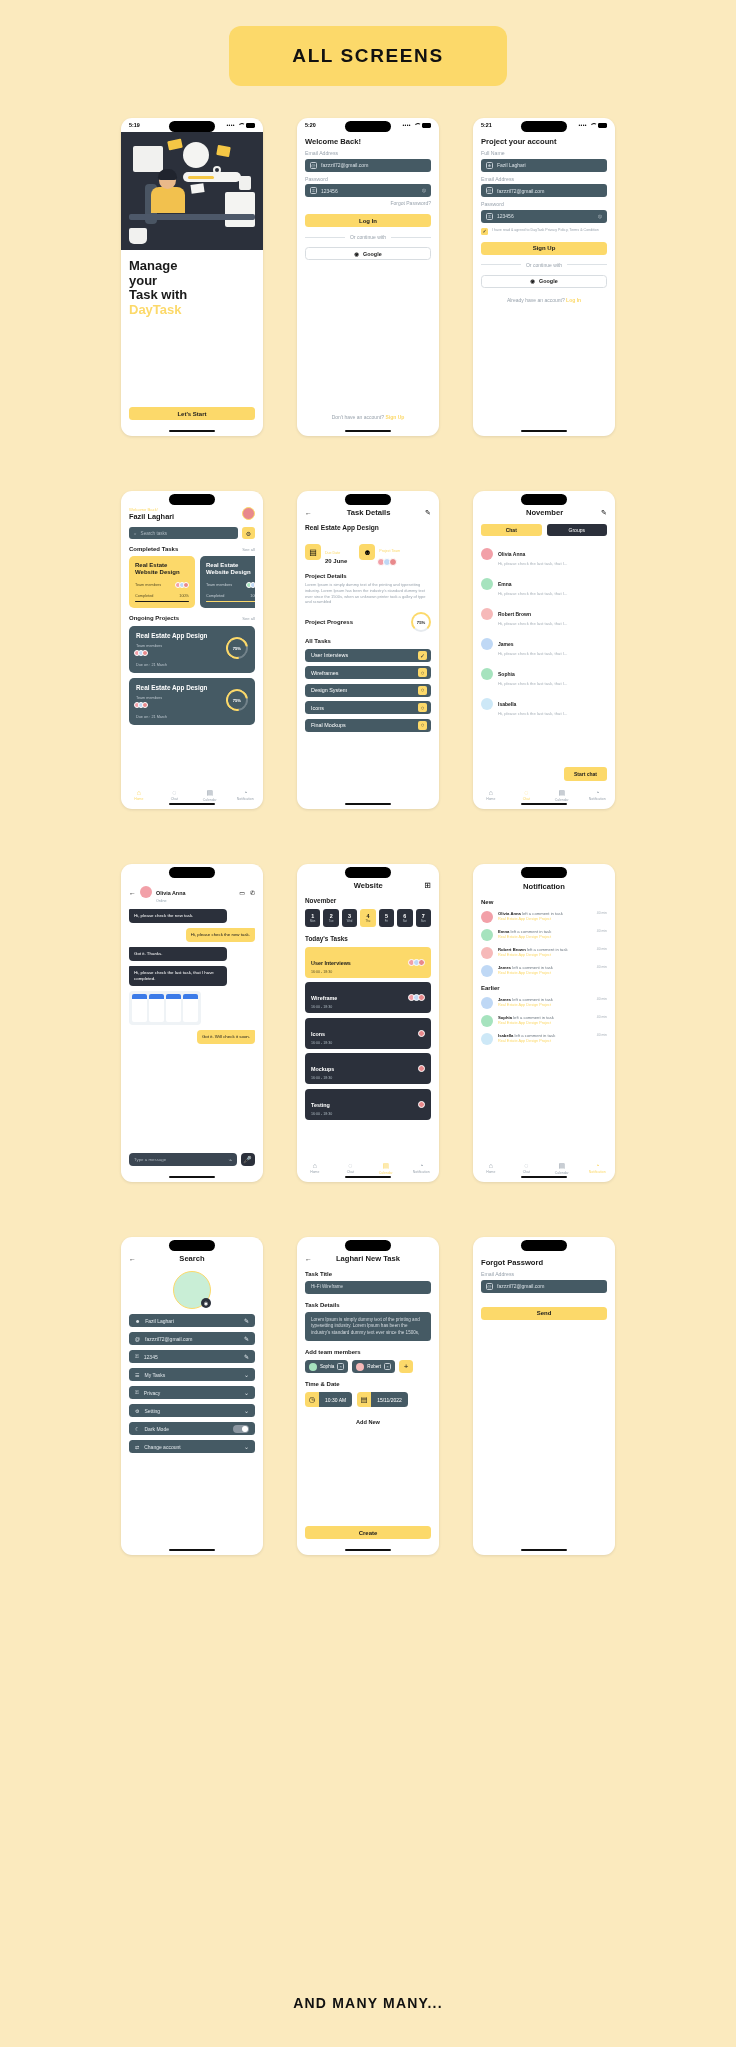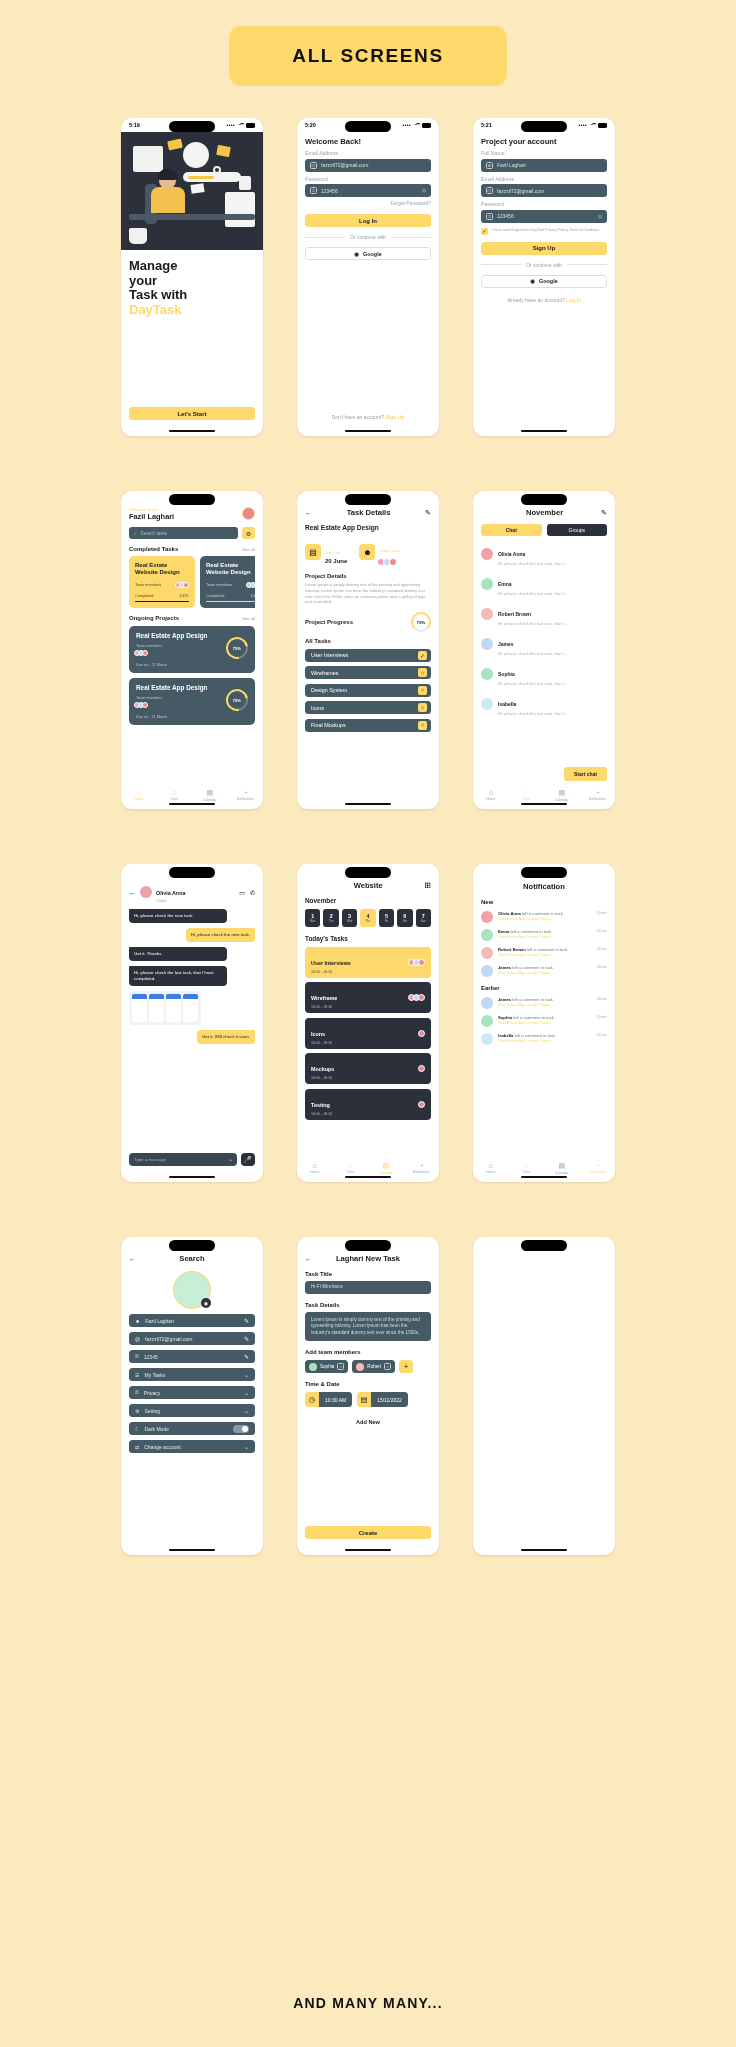--- a/index.html
+++ b/index.html
@@ -929,18 +929,27 @@
       <div class="pad" style="position:absolute;left:0;right:0;bottom:16px;">
         <div class="btn-y">Create</div>
       </div>
       <div class="homebar"></div>
     </div>
 
     <div class="phone">
       <div class="statusbar">
           <span class="notch"></span>
         </div>
+      <div class="pad">
+        <div class="scr-title" style="margin-top:7px;">Forgot Password</div>
+        <div class="lbl">Email Address</div>
+        <div class="field">
+          <span class="ficon">@</span>
+          <span>fazzzil72@gmail.com</span>
+        </div>
+        <div class="btn-y" style="margin-top:14px;">Send</div>
+      </div>
       <div class="homebar"></div>
     </div>
   </div>
 </div>
 
 <div class="footer">AND MANY MANY...</div>
 
 </body></html>

